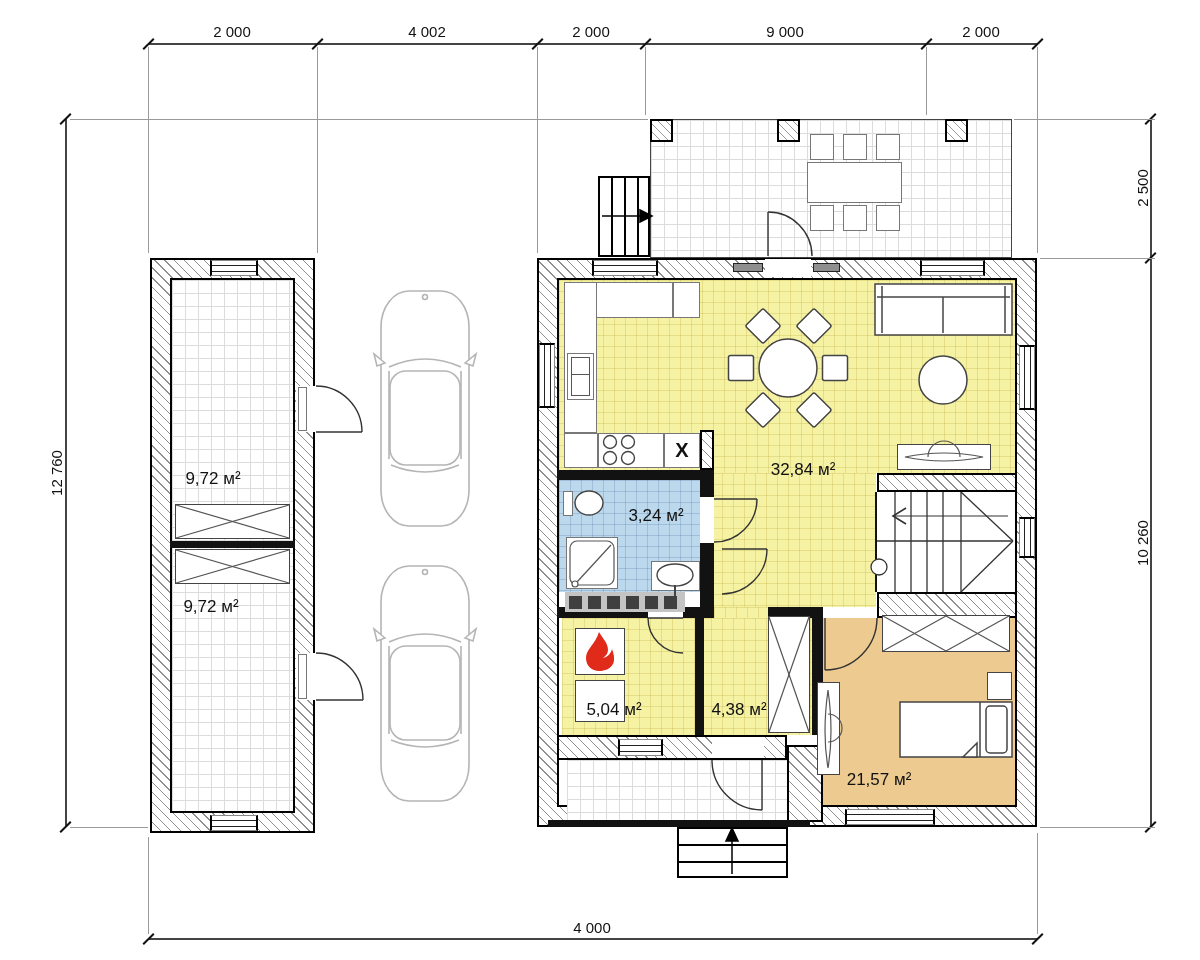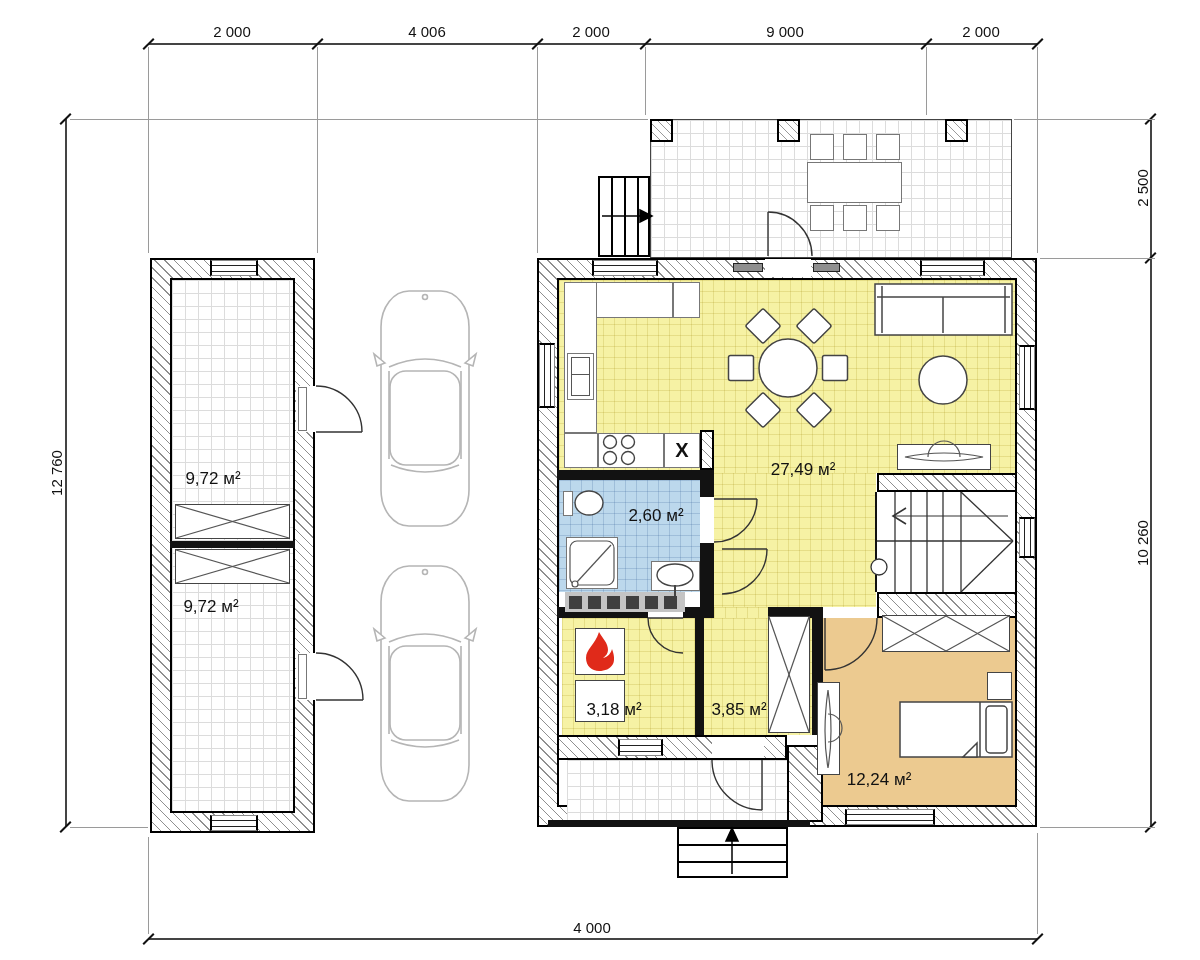--- a/index.html
+++ b/index.html
@@ -57,21 +57,21 @@
 <div class="plan">
 
   <div class="hl" style="left:148px;top:43px;width:889px;"></div>
   <div class="tick" style="left:141px;top:43px;"></div>
   <div class="tick" style="left:310px;top:43px;"></div>
   <div class="tick" style="left:530px;top:43px;"></div>
   <div class="tick" style="left:638px;top:43px;"></div>
   <div class="tick" style="left:919px;top:43px;"></div>
   <div class="tick" style="left:1030px;top:43px;"></div>
   <div class="dt" style="left:232px;top:40px;">2 000</div>
-  <div class="dt" style="left:427px;top:40px;">4 006</div>
+  <div class="dt" style="left:427px;top:40px;">4 002</div>
   <div class="dt" style="left:591px;top:40px;">2 000</div>
   <div class="dt" style="left:785px;top:40px;">9 000</div>
   <div class="dt" style="left:981px;top:40px;">2 000</div>
 
   <div class="abs ext v" style="left:148px;top:47px;height:206px;"></div>
   <div class="abs ext v" style="left:317px;top:47px;height:206px;"></div>
   <div class="abs ext v" style="left:537px;top:47px;height:206px;"></div>
   <div class="abs ext v" style="left:645px;top:47px;height:68px;"></div>
   <div class="abs ext v" style="left:926px;top:47px;height:68px;"></div>
   <div class="abs ext v" style="left:1037px;top:47px;height:206px;"></div>
@@ -200,25 +200,25 @@
   <div class="gap" style="left:700px;top:497px;width:14px;height:46px;"></div>
   <div class="gap" style="left:823px;top:607px;width:54px;height:11px;"></div>
   <div class="win-h" style="left:618px;top:739px;width:45px;height:17px;"></div>
   <div class="gap" style="left:712px;top:737px;width:52px;height:21px;"></div>
   <div class="win-h" style="left:845px;top:809px;width:90px;height:16px;"></div>
 
   <div class="abs" style="left:677px;top:827px;width:111px;height:51px;background:#fff;border:2.5px solid #000;box-sizing:border-box;"></div>
   <div class="hl" style="left:679px;top:844px;width:107px;background:#000;height:2px;"></div>
   <div class="hl" style="left:679px;top:861px;width:107px;background:#000;height:2px;"></div>
 
-  <div class="rl" style="left:803px;top:470px;">27,49 м²</div>
-  <div class="rl" style="left:656px;top:516px;">2,60 м²</div>
-  <div class="rl" style="left:614px;top:710px;">3,18 м²</div>
-  <div class="rl" style="left:739px;top:710px;">3,85 м²</div>
-  <div class="rl" style="left:879px;top:780px;">12,24 м²</div>
+  <div class="rl" style="left:803px;top:470px;">32,84 м²</div>
+  <div class="rl" style="left:656px;top:516px;">3,24 м²</div>
+  <div class="rl" style="left:614px;top:710px;">5,04 м²</div>
+  <div class="rl" style="left:739px;top:710px;">4,38 м²</div>
+  <div class="rl" style="left:879px;top:780px;">21,57 м²</div>
 
   <svg class="overlay" width="1200" height="960" viewBox="0 0 1200 960">
 
     <g stroke="#b5b5b5" stroke-width="1.6" fill="#fff" transform="translate(375,287)">
       <rect x="6" y="4" width="88" height="235" rx="28" ry="36"></rect>
       <path d="M14,80 Q50,64 86,80" fill="none"></path>
       <rect x="15" y="84" width="70" height="94" rx="16" fill="none"></rect>
       <path d="M16,178 Q50,192 84,178" fill="none"></path>
       <path d="M10,76 l-11,-9 l3,12 z" fill="#fff"></path>
       <path d="M90,76 l11,-9 l-3,12 z" fill="#fff"></path>

